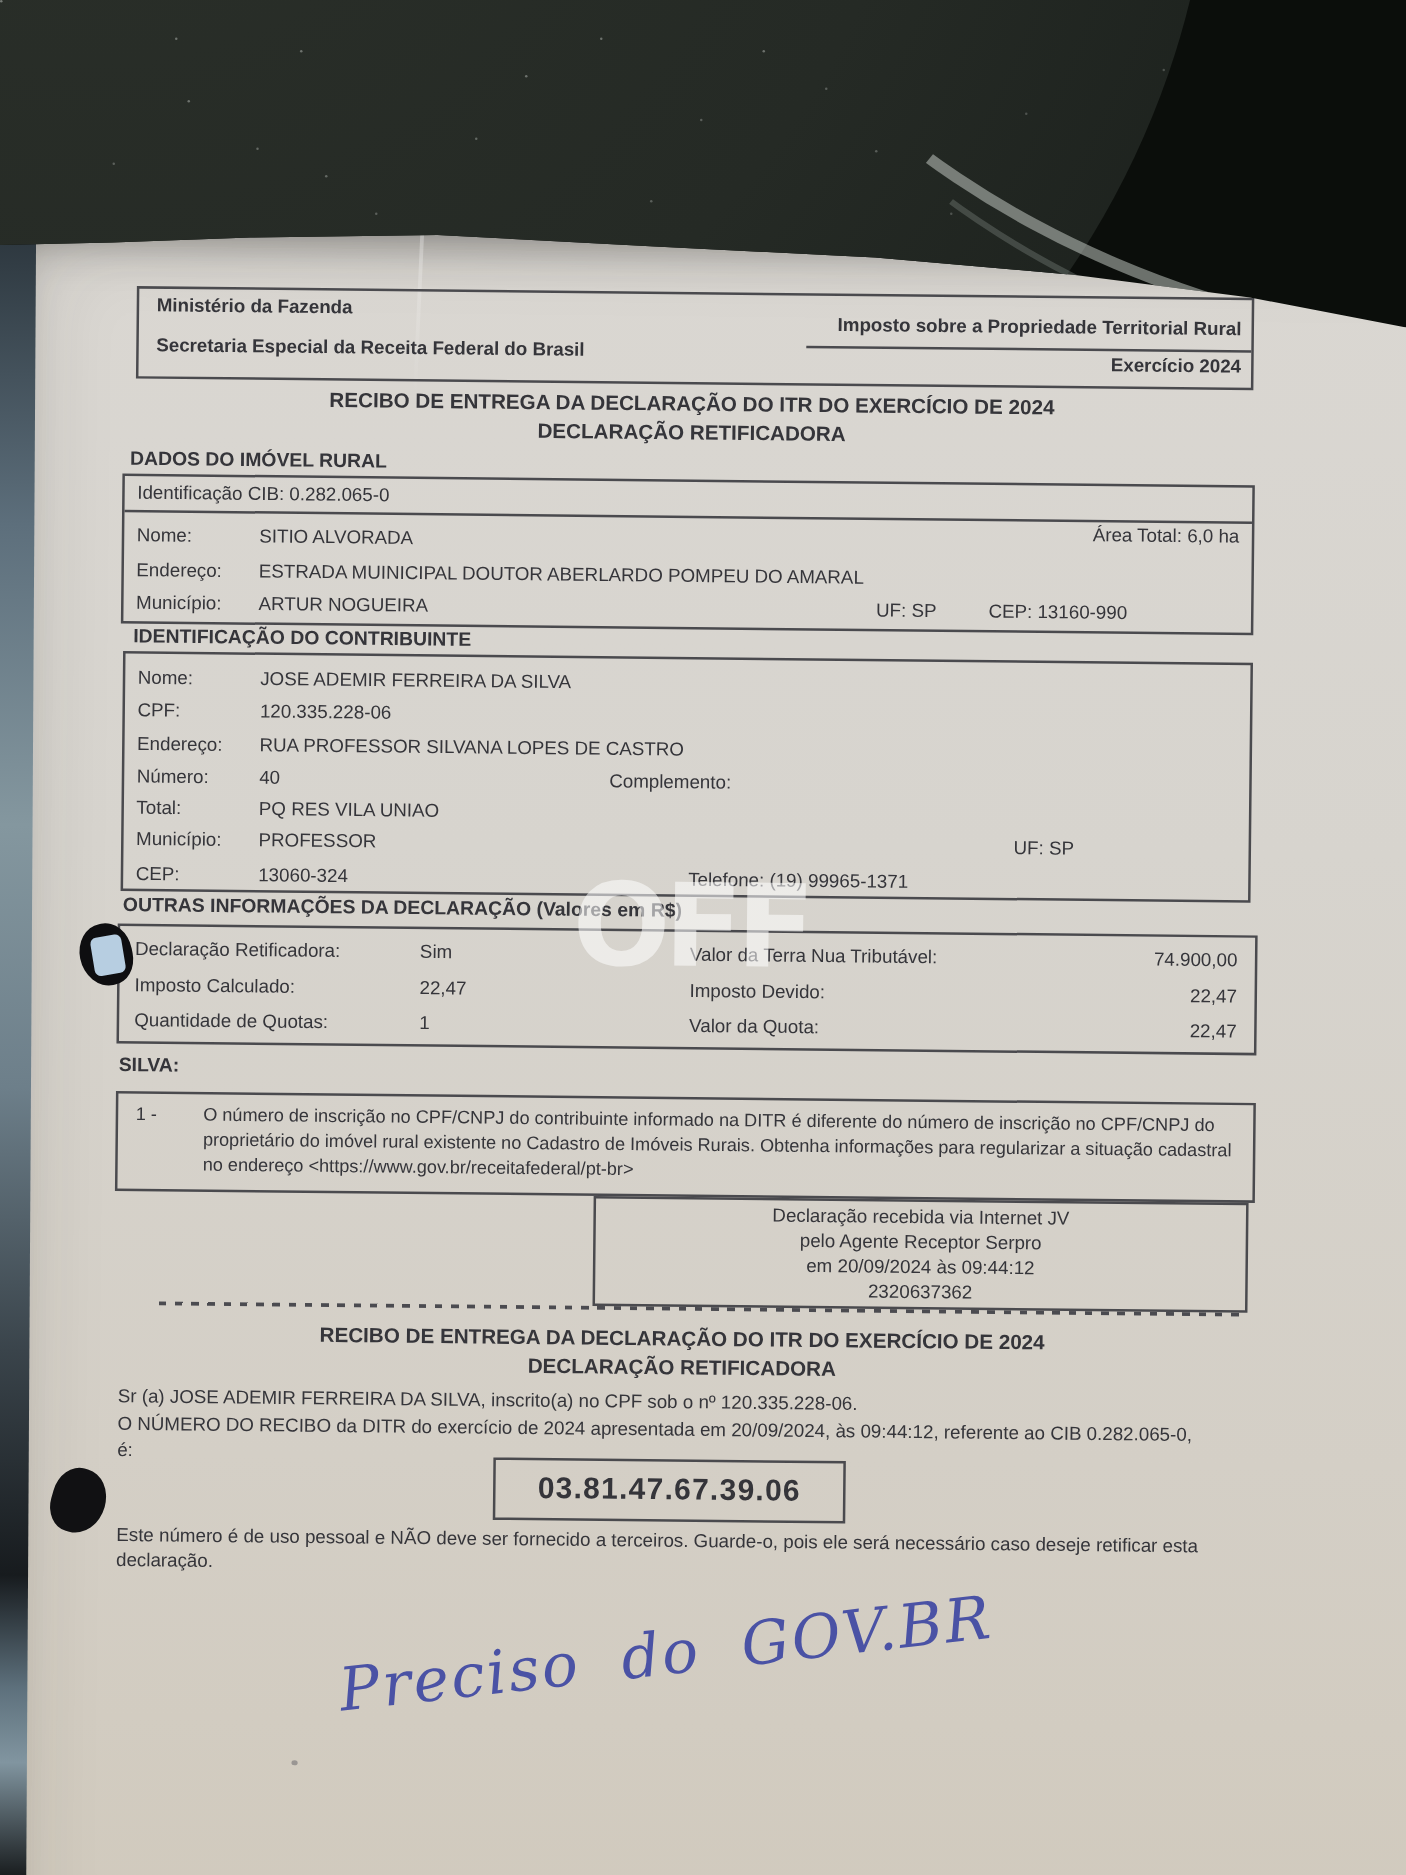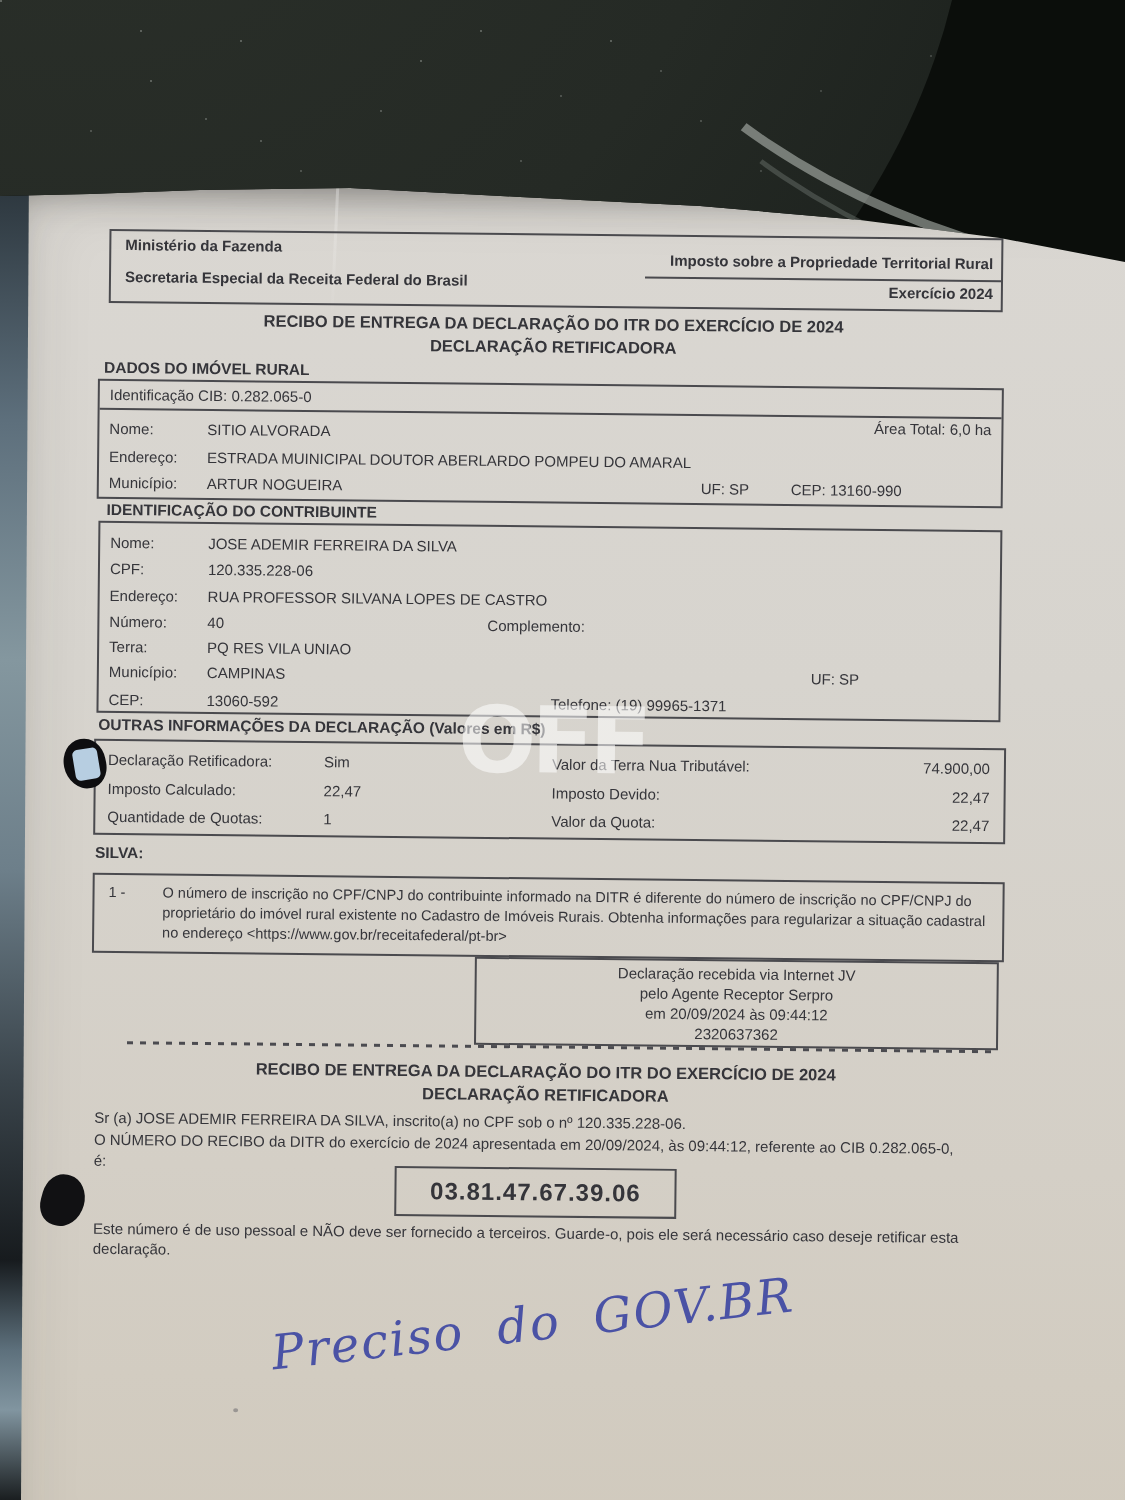--- a/index.html
+++ b/index.html
@@ -58,21 +58,21 @@
   .crease{left:310px;top:2px;width:3px;height:130px;background:linear-gradient(180deg,rgba(255,255,255,.3),rgba(255,255,255,0));transform:rotate(2deg);}
   .txt{color:#35353a;font-size:15px;line-height:20px;white-space:nowrap;}
   .b{font-weight:bold;}
   .box{border:2px solid #4a4a4e;}
   .ctr{text-align:center;white-space:nowrap;}
   .lab{position:absolute;left:0;}
   .val{position:absolute;left:98px;}
   .extra{position:absolute;}
   .crow{position:absolute;left:10px;right:8px;height:20px;}
   .orow{position:absolute;left:12px;right:14px;height:20px;}
-  .orow .v1{position:absolute;left:216px;}
+  .orow .v1{position:absolute;left:228px;}
   .orow .l2{position:absolute;left:444px;}
   .orow .v2{position:absolute;right:0;}
   .dashes{height:3px;background:repeating-linear-gradient(90deg,#4b4b50 0 6px,transparent 6px 13px);}
   .stamp-line{text-align:center;}
   .watermark{
     left:440px;top:500px;z-index:9;
     font-family:"DejaVu Sans","Liberation Sans",sans-serif;
     font-weight:bold;font-size:92px;letter-spacing:-5px;
     color:rgba(255,255,255,.55);
   }
@@ -141,31 +141,31 @@
     <div class="crow" style="top:63px;">
       <span class="txt lab">Endereço:</span>
       <span class="txt val">RUA PROFESSOR SILVANA LOPES DE CASTRO</span>
     </div>
     <div class="crow" style="top:89px;">
       <span class="txt lab">Número:</span>
       <span class="txt val">40</span>
       <span class="txt extra" style="left:378px;">Complemento:</span>
     </div>
     <div class="crow" style="top:114px;">
-      <span class="txt lab">Terra:</span>
+      <span class="txt lab">Total:</span>
       <span class="txt val">PQ RES VILA UNIAO</span>
     </div>
     <div class="crow" style="top:139px;">
       <span class="txt lab">Município:</span>
-      <span class="txt val">CAMPINAS</span>
+      <span class="txt val">PROFESSOR</span>
       <span class="txt extra" style="left:702px;">UF: SP</span>
     </div>
     <div class="crow" style="top:167px;">
       <span class="txt lab">CEP:</span>
-      <span class="txt val">13060-592</span>
+      <span class="txt val">13060-324</span>
       <span class="txt extra" style="left:442px;">Telefone: (19) 99965-1371</span>
     </div>
   </div>
 
   <div class="abs txt b" style="left:80px;top:532px;font-size:15.5px;">OUTRAS INFORMAÇÕES DA DECLARAÇÃO (Valores em R$)</div>
   <div class="abs box" style="left:76px;top:556px;width:908px;height:92px;">
     <div class="orow" style="top:9px;">
       <span class="txt lab">Declaração Retificadora:</span>
       <span class="txt v1">Sim</span>
       <span class="txt l2">Valor da Terra Nua Tributável:</span>

